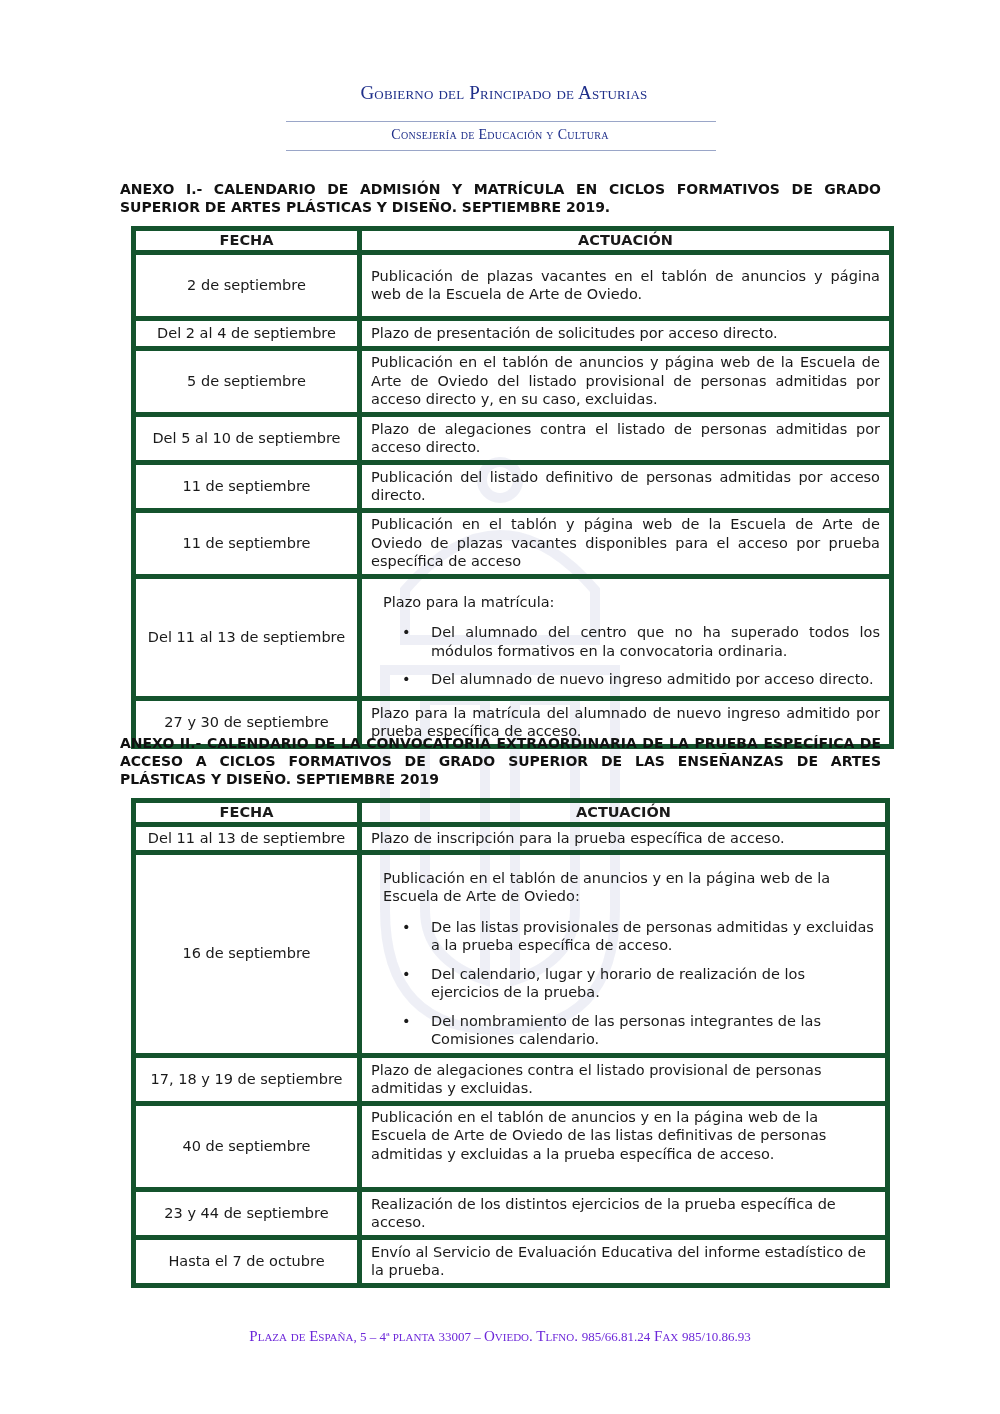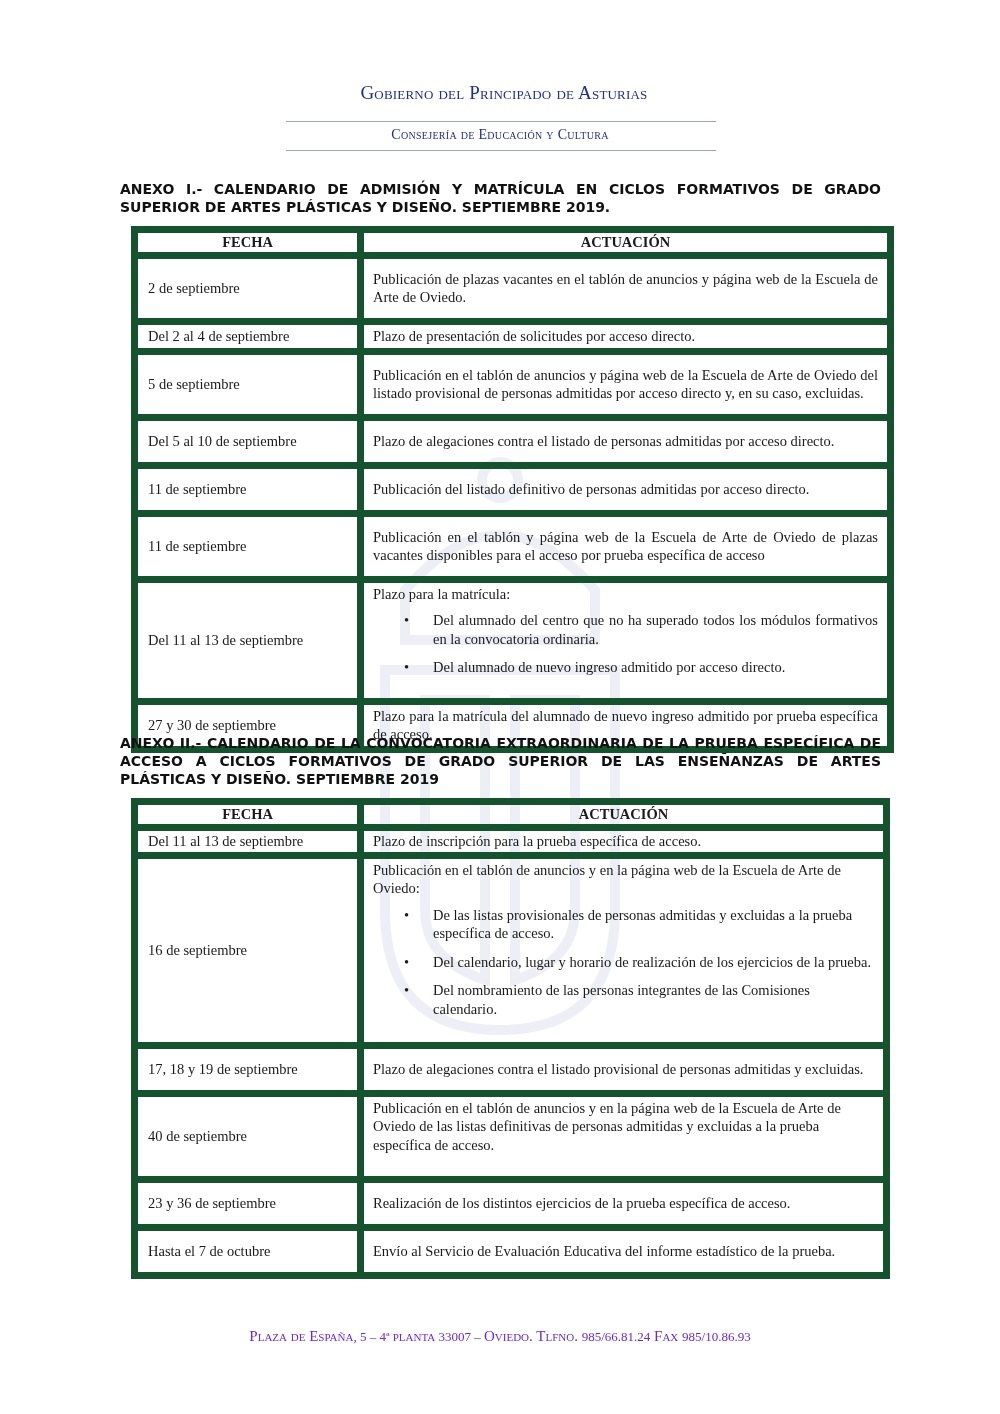--- a/index.html
+++ b/index.html
@@ -18,31 +18,31 @@
 
   .watermark { position: absolute; left: 365px; top: 440px; width: 270px; height: 600px;
                opacity: 0.07; pointer-events: none; }
 
   .anexo-title { position: absolute; left: 120px; width: 761px; font-weight: bold;
                  font-size: 14px; line-height: 18px; text-align: justify; color: #111; }
   .anexo-title.t1 { top: 180px; }
   .anexo-title.t2 { top: 734px; text-align-last: left; }
 
   table.cal { position: absolute; border-collapse: collapse; font-size: 14.5px; line-height: 18.5px; }
-  table.cal td, table.cal th { border: 7px solid #14532d; vertical-align: middle; font-family: Liberation Serif, serif; }
+  table.cal td, table.cal th { border: 5px solid #14532d; vertical-align: middle; }
   table.cal th { font-weight: bold; text-align: center; padding: 0; height: 18px; font-size: 14.5px; }
-  table.cal td.fecha { padding: 0 10px; }
+  table.cal td.fecha { padding: 0 10px; text-align: center; }
   table.cal td.act { padding: 0 9px; text-align: justify; }
   table.t1 { left: 131px; top: 226px; width: 763px; }
   table.t1 col.c1 { width: 226px; }
   table.t2 { left: 131px; top: 798px; width: 759px; }
   table.t2 col.c1 { width: 226px; }
   table.t2 td.act { text-align: left; }
 
-  .act p { margin: 0; }
+  .act p { margin: 12px; }
   .act ul { margin: 8px 0 4px 0; padding-left: 60px; list-style: none; }
   .act li { position: relative; margin-bottom: 10px; }
   .act li:last-child { margin-bottom: 0; }
   .act li .bullet { position: absolute; left: -29px; top: 0; }
 
   .footer { position: absolute; left: 0; top: 1328px; width: 1000px; text-align: center;
             font-family: "Liberation Serif", serif; color: #6d28d9; font-size: 13px; }
   .footer .sc { font-variant: small-caps; font-size: 15px; }
 </style>
 </head>
@@ -151,21 +151,21 @@
       </tr>
       <tr style="height: 48px;">
         <td class="fecha">17, 18 y 19 de septiembre</td>
         <td class="act">Plazo de alegaciones contra el listado provisional de personas admitidas y excluidas.</td>
       </tr>
       <tr style="height: 86px;">
         <td class="fecha">40 de septiembre</td>
         <td class="act" style="vertical-align: top; padding-top: 2px;">Publicación en el tablón de anuncios y en la página web de la Escuela de Arte de Oviedo de las listas definitivas de personas admitidas y excluidas a la prueba específica de acceso.</td>
       </tr>
       <tr style="height: 48px;">
-        <td class="fecha">23 y 36 de septiembre</td>
+        <td class="fecha">23 y 44 de septiembre</td>
         <td class="act">Realización de los distintos ejercicios de la prueba específica de acceso.</td>
       </tr>
       <tr style="height: 48px;">
         <td class="fecha">Hasta el 7 de octubre</td>
         <td class="act">Envío al Servicio de Evaluación Educativa del informe estadístico de la prueba.</td>
       </tr>
     </tbody>
 </table>
 
 <div class="footer">

